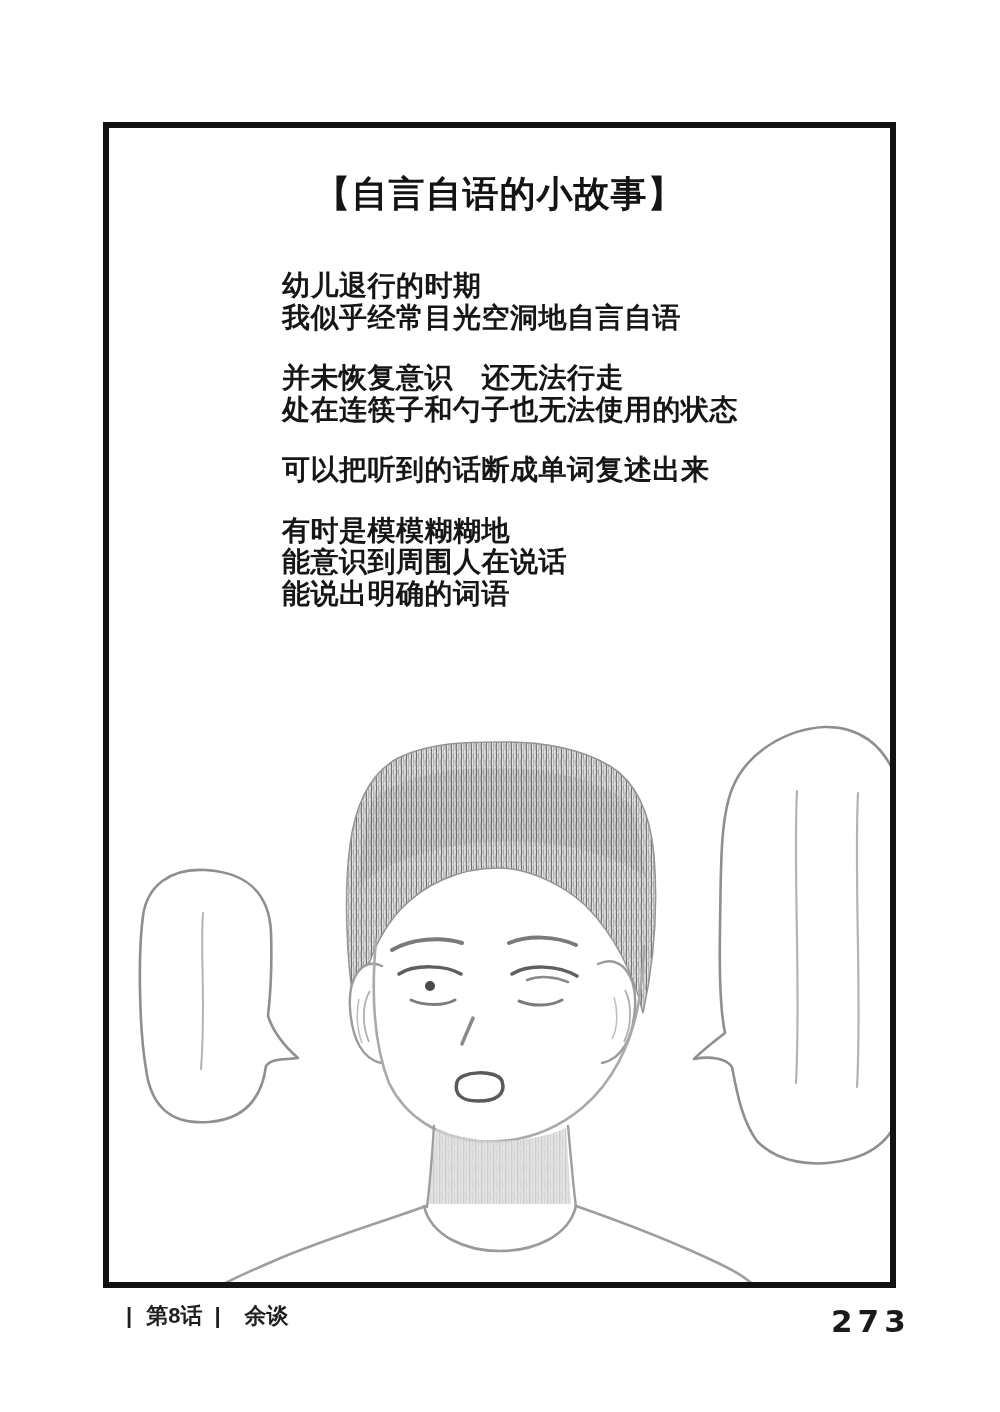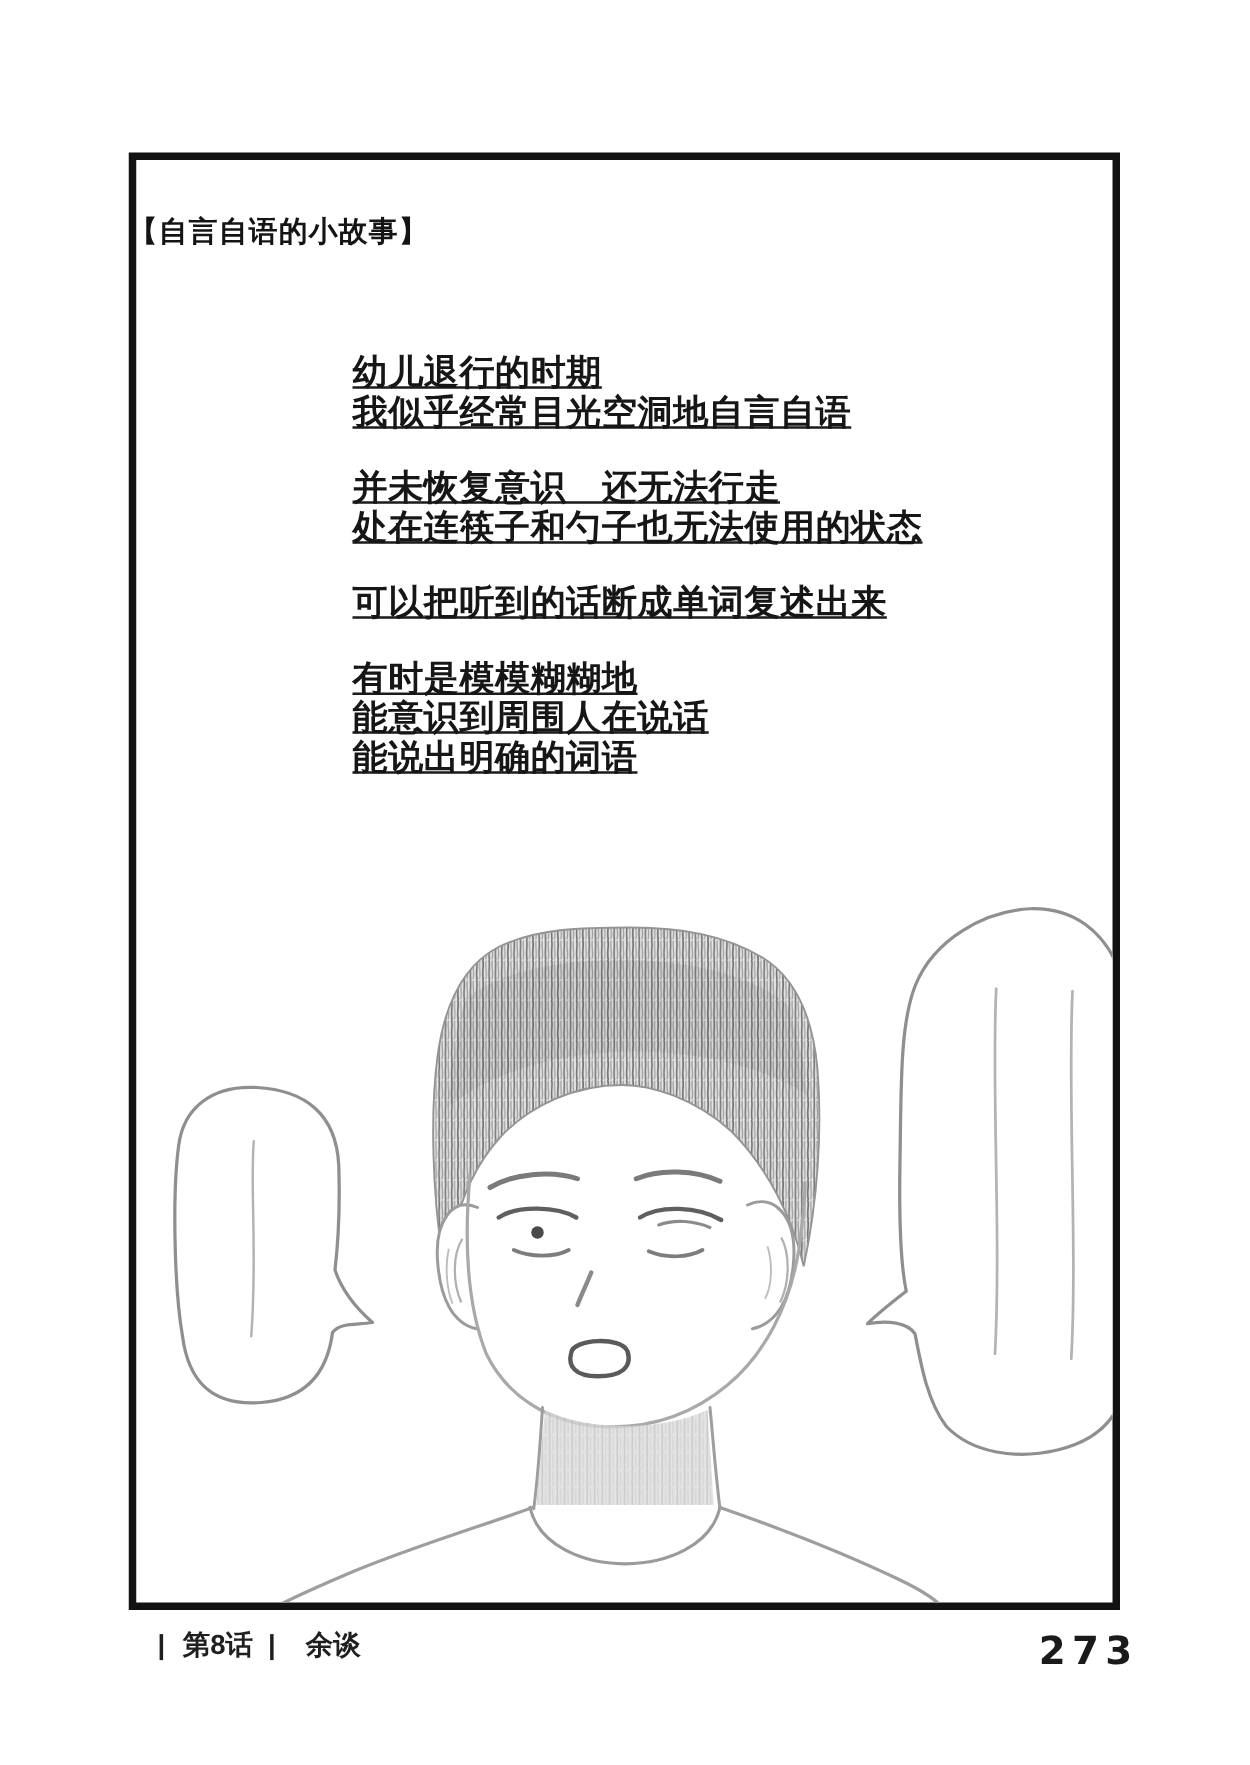--- a/index.html
+++ b/index.html
@@ -6,24 +6,24 @@
   .page{
     position:relative;width:1000px;height:1412px;background:#ffffff;overflow:hidden;
     font-family:"Liberation Sans","DejaVu Sans",sans-serif;color:#1b1b1b;
   }
   .frame{
     position:absolute;left:103px;top:122px;width:793px;height:1166px;
     border:6px solid #121212;box-sizing:border-box;background:#ffffff;
   }
   .title{
     position:absolute;left:103px;top:170px;width:793px;margin:0;
-    text-align:left;font-size:23px;font-weight:800;letter-spacing:1px;color:#141414;
+    text-align:center;font-size:36px;font-weight:800;letter-spacing:1px;color:#141414;
   }
   .text-block{position:absolute;left:282px;top:266px;}
-  .para{margin:16px 0 29px 0;text-decoration:underline;}
+  .para{margin:4px 0 29px 0;}
   .line{
     font-size:28px;line-height:31.5px;font-weight:700;color:#161616;
     letter-spacing:0.5px;white-space:pre;
   }
   .illu{position:absolute;left:109px;top:128px;}
   .footer-left{
     position:absolute;left:126px;top:1301px;display:flex;align-items:center;
     font-size:22px;font-weight:700;color:#1f1f1f;
   }
   .footer-left .bar{margin-right:14px;}

